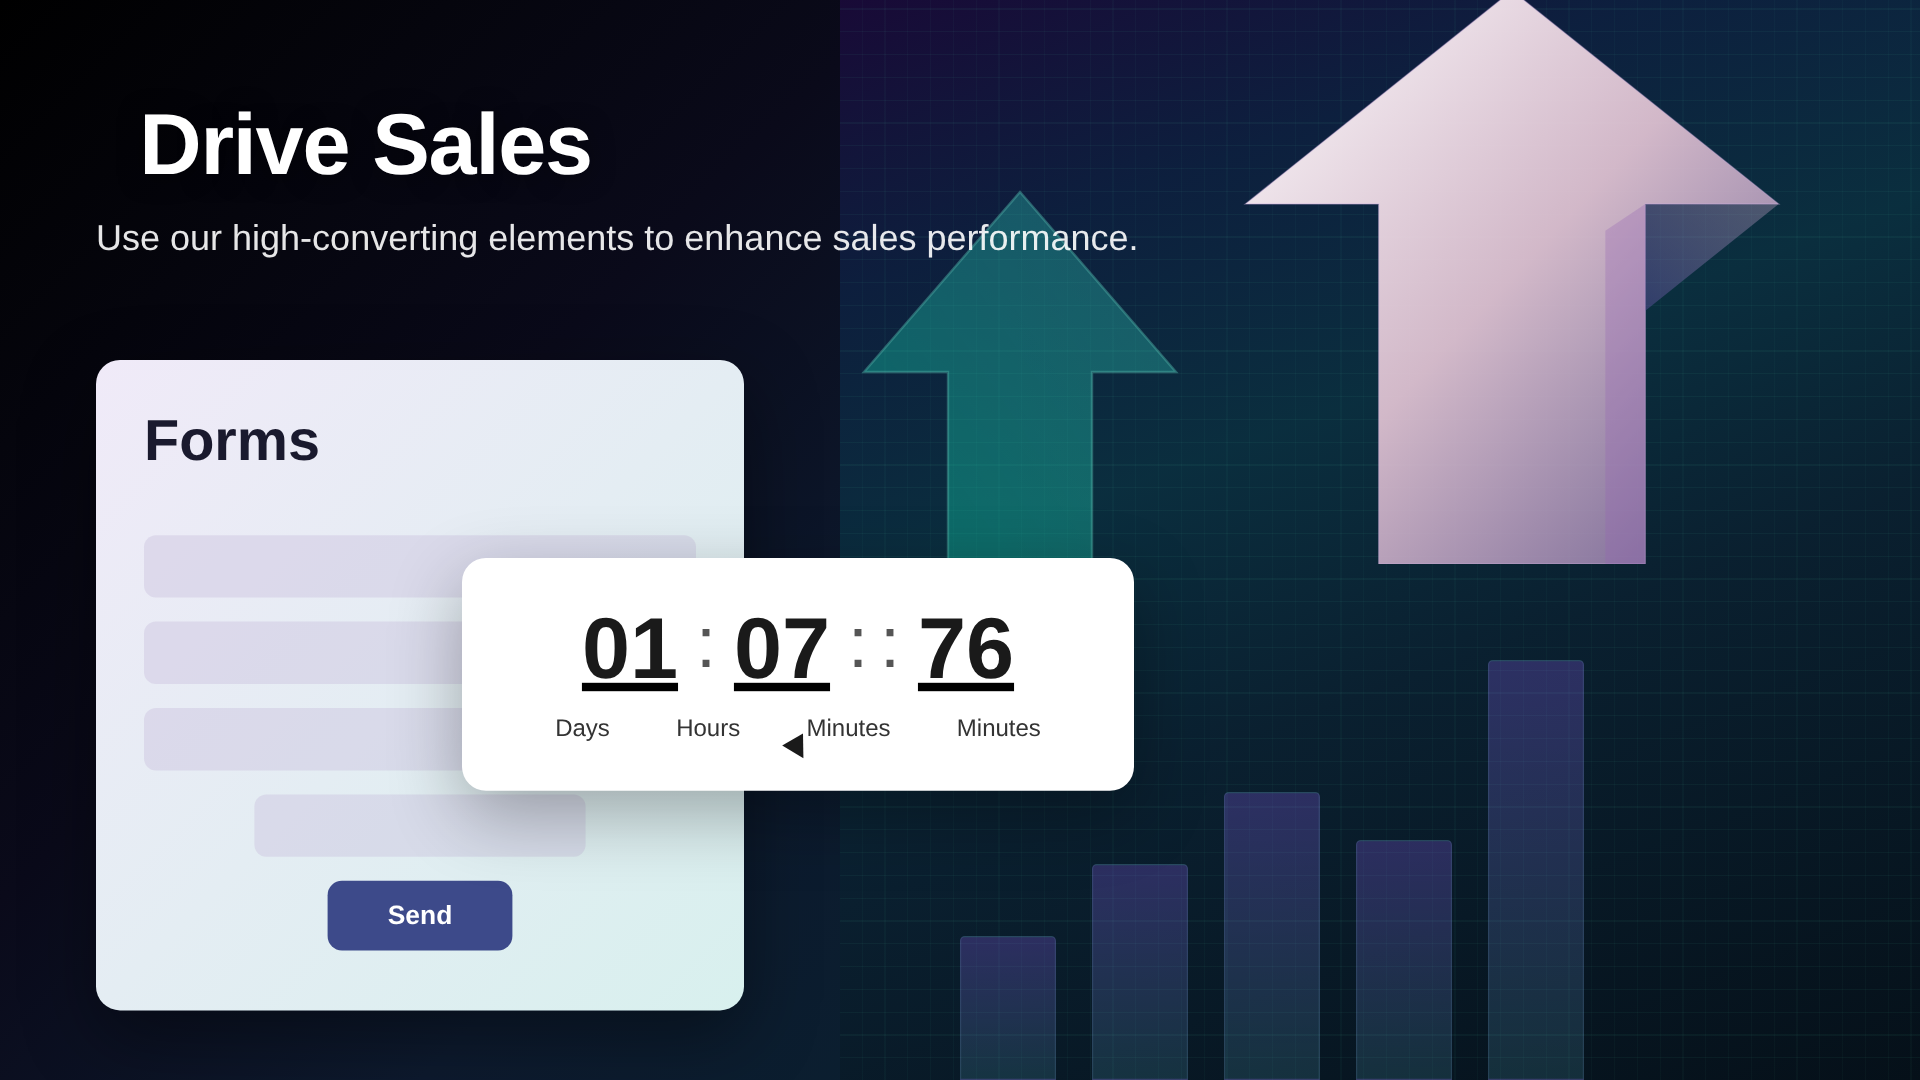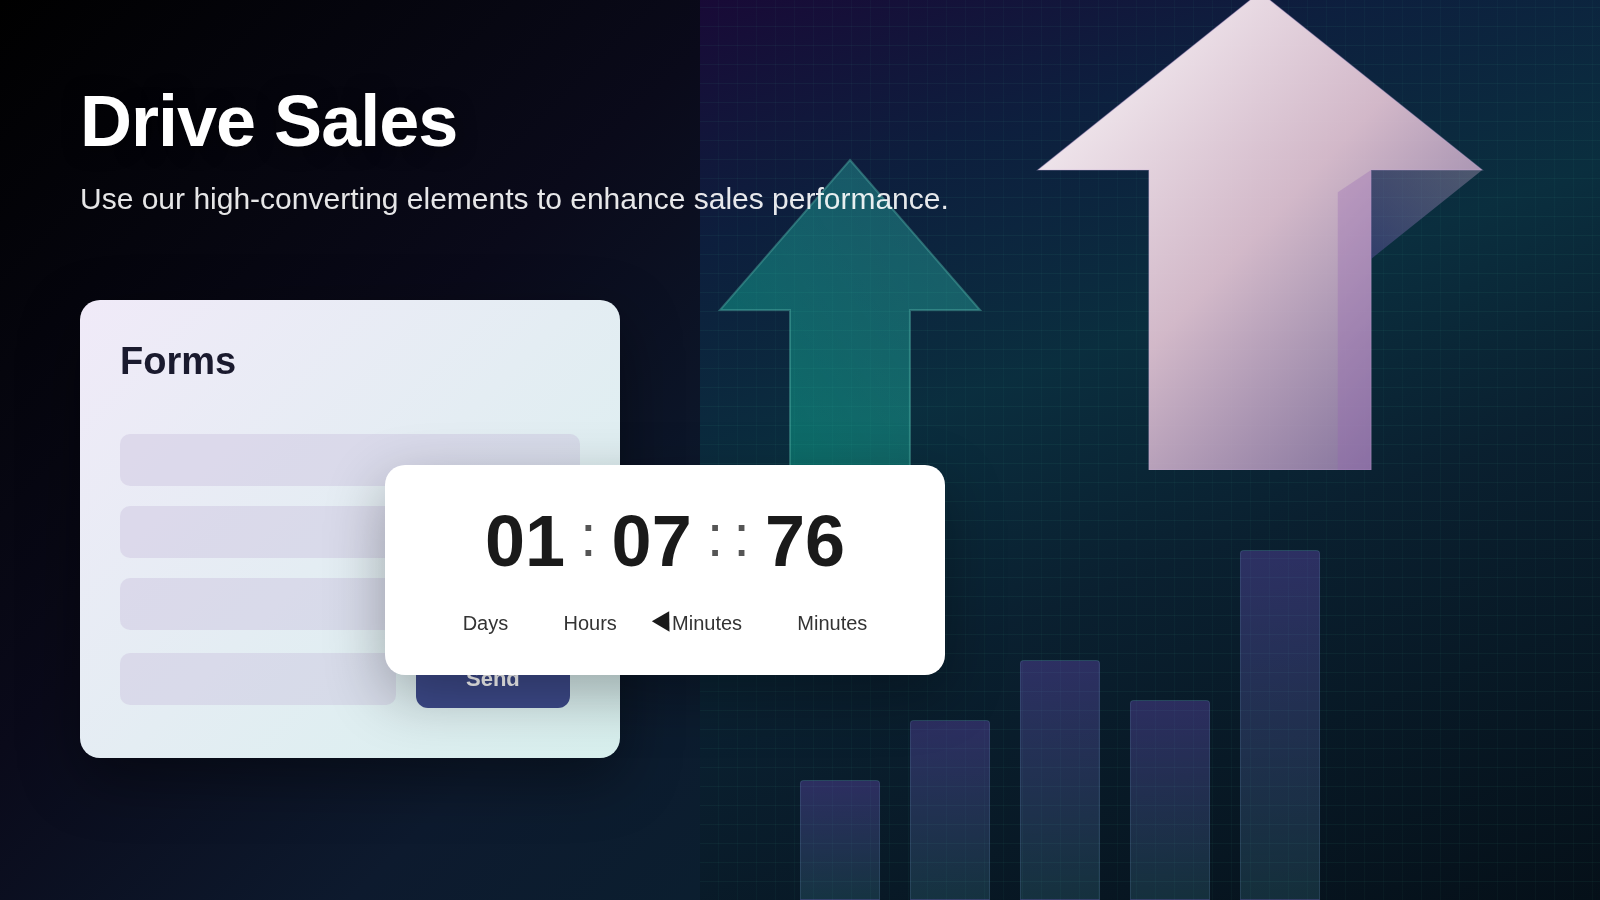--- a/index.html
+++ b/index.html
@@ -90,20 +90,21 @@
       padding: 80px 80px;
     }
 
     .headline {
       color: #fff;
       font-size: 72px;
       font-weight: 800;
       letter-spacing: -1px;
       margin-bottom: 20px;
       text-shadow: 0 2px 20px rgba(0,0,0,0.5);
+      margin-left: 36px;
     }
 
     .subtitle {
       color: rgba(255,255,255,0.9);
       font-size: 30px;
       font-weight: 400;
       margin-bottom: 60px;
     }
 
     
@@ -112,21 +113,21 @@
       left: 80px;
       top: 300px;
       width: 540px;
       background: linear-gradient(135deg, #f0eaf8 0%, #d8f0ee 100%);
       border-radius: 20px;
       padding: 40px 40px 50px 40px;
       box-shadow: 0 20px 60px rgba(0,0,0,0.4);
     }
 
     .forms-title {
-      font-size: 38px;
+      font-size: 48px;
       font-weight: 800;
       color: #1a1a2e;
       margin-bottom: 51px;
     }
 
     .form-field {
       background: rgba(200, 190, 220, 0.4);
       border-radius: 10px;
       height: 52px;
       margin-bottom: 20px;
@@ -138,20 +139,21 @@
       border-radius: 10px;
       height: 52px;
       width: 60%;
     }
 
     .form-bottom-row {
       display: flex;
       align-items: center;
       gap: 20px;
       margin-top: 20px;
+      flex-direction: column;
     }
 
     .send-button {
       background: #3d4a8a;
       color: #fff;
       border: none;
       border-radius: 12px;
       padding: 16px 50px;
       font-size: 22px;
       font-weight: 600;
@@ -178,36 +180,37 @@
       display: flex;
       align-items: center;
       gap: 0;
       margin-bottom: 12px;
     }
 
     .countdown-unit {
       display: flex;
       flex-direction: column;
       align-items: center;
+      text-decoration: underline;
     }
 
     .countdown-value {
       font-size: 72px;
       font-weight: 700;
       color: #1a1a1a;
       line-height: 1;
       min-width: 100px;
       text-align: center;
     }
 
     .countdown-label {
       font-size: 20px;
       color: #333;
       font-weight: 400;
-      margin-top: 23px;
+      margin-top: 7px;
     }
 
     .countdown-separator {
       font-size: 60px;
       font-weight: 300;
       color: #555;
       margin: 0 5px;
       line-height: 1;
       padding-bottom: 10px;
     }

